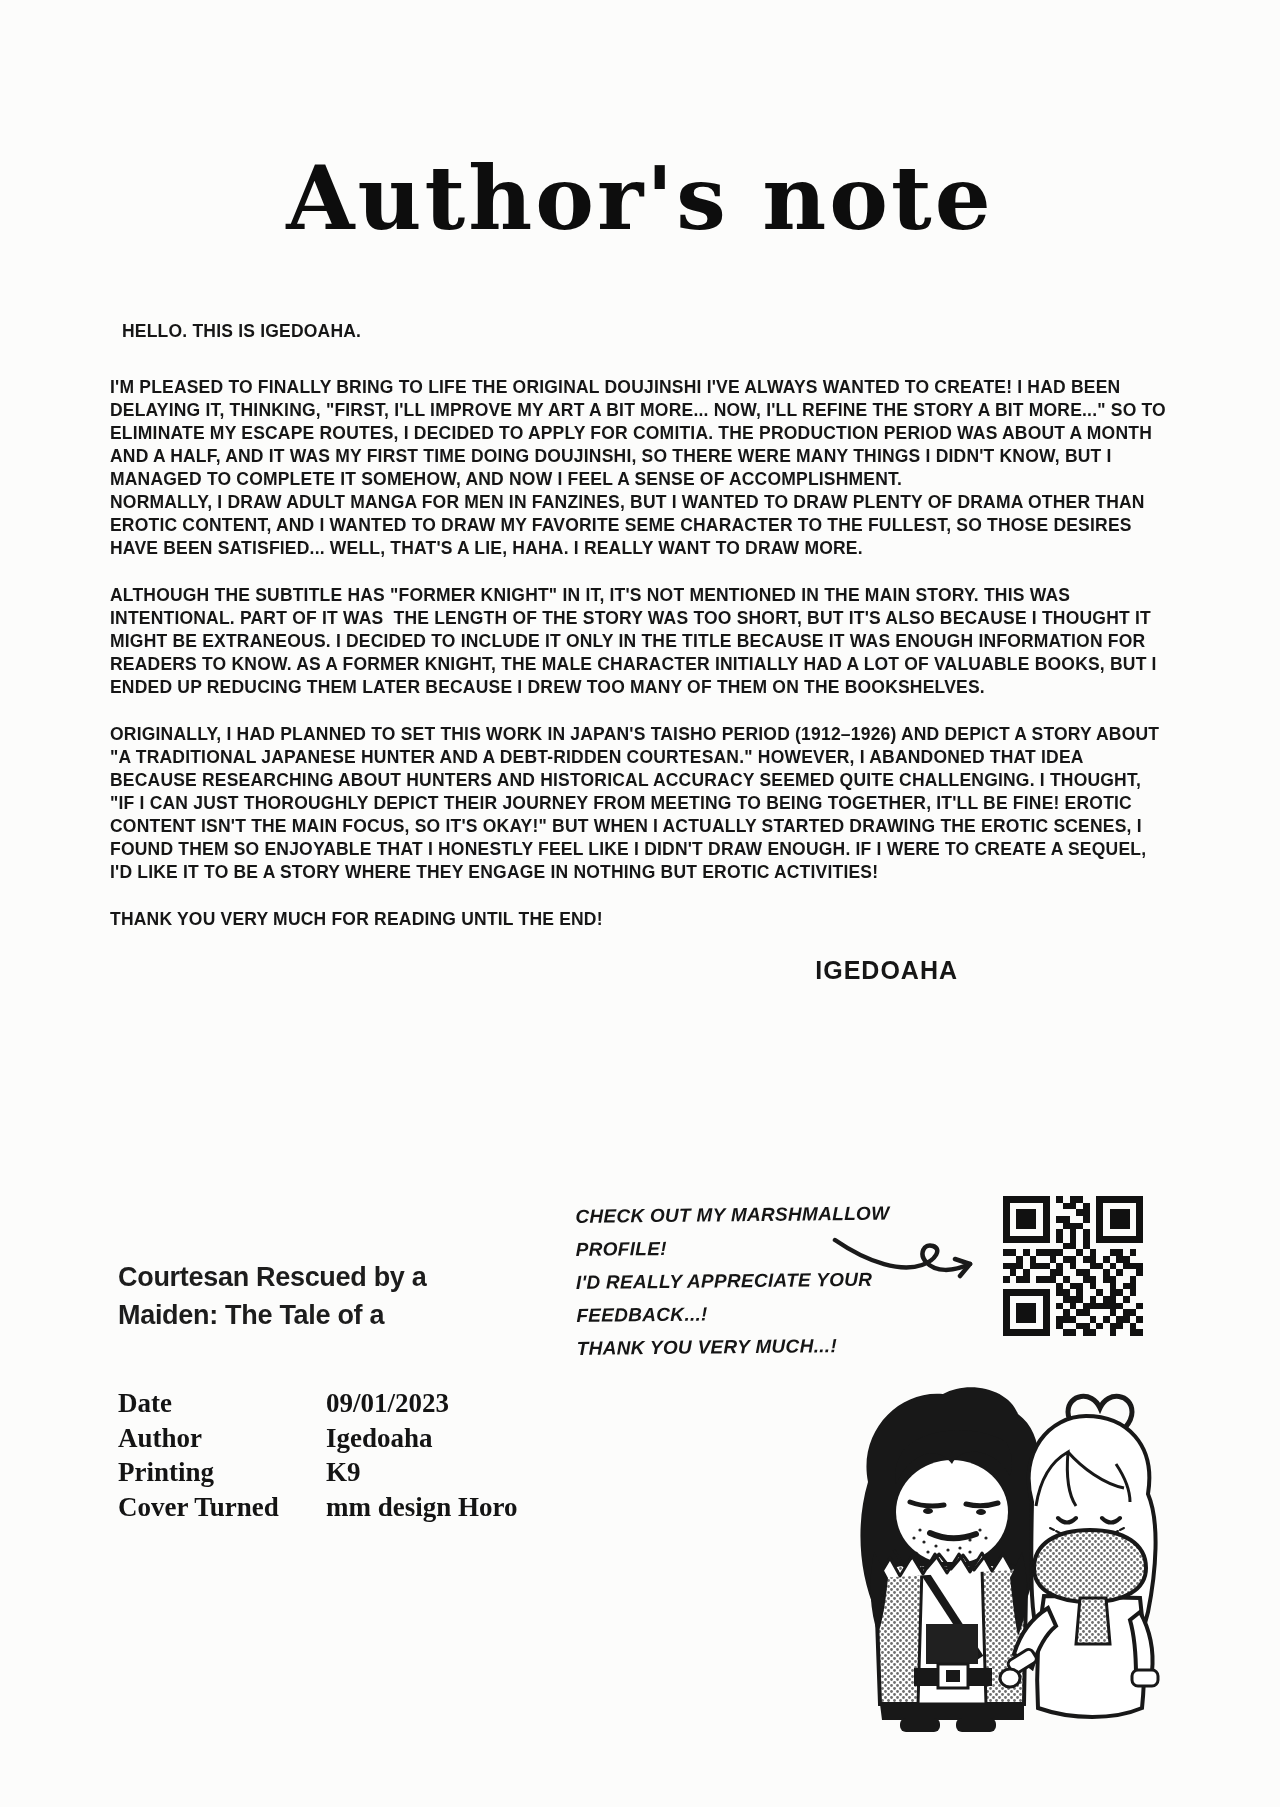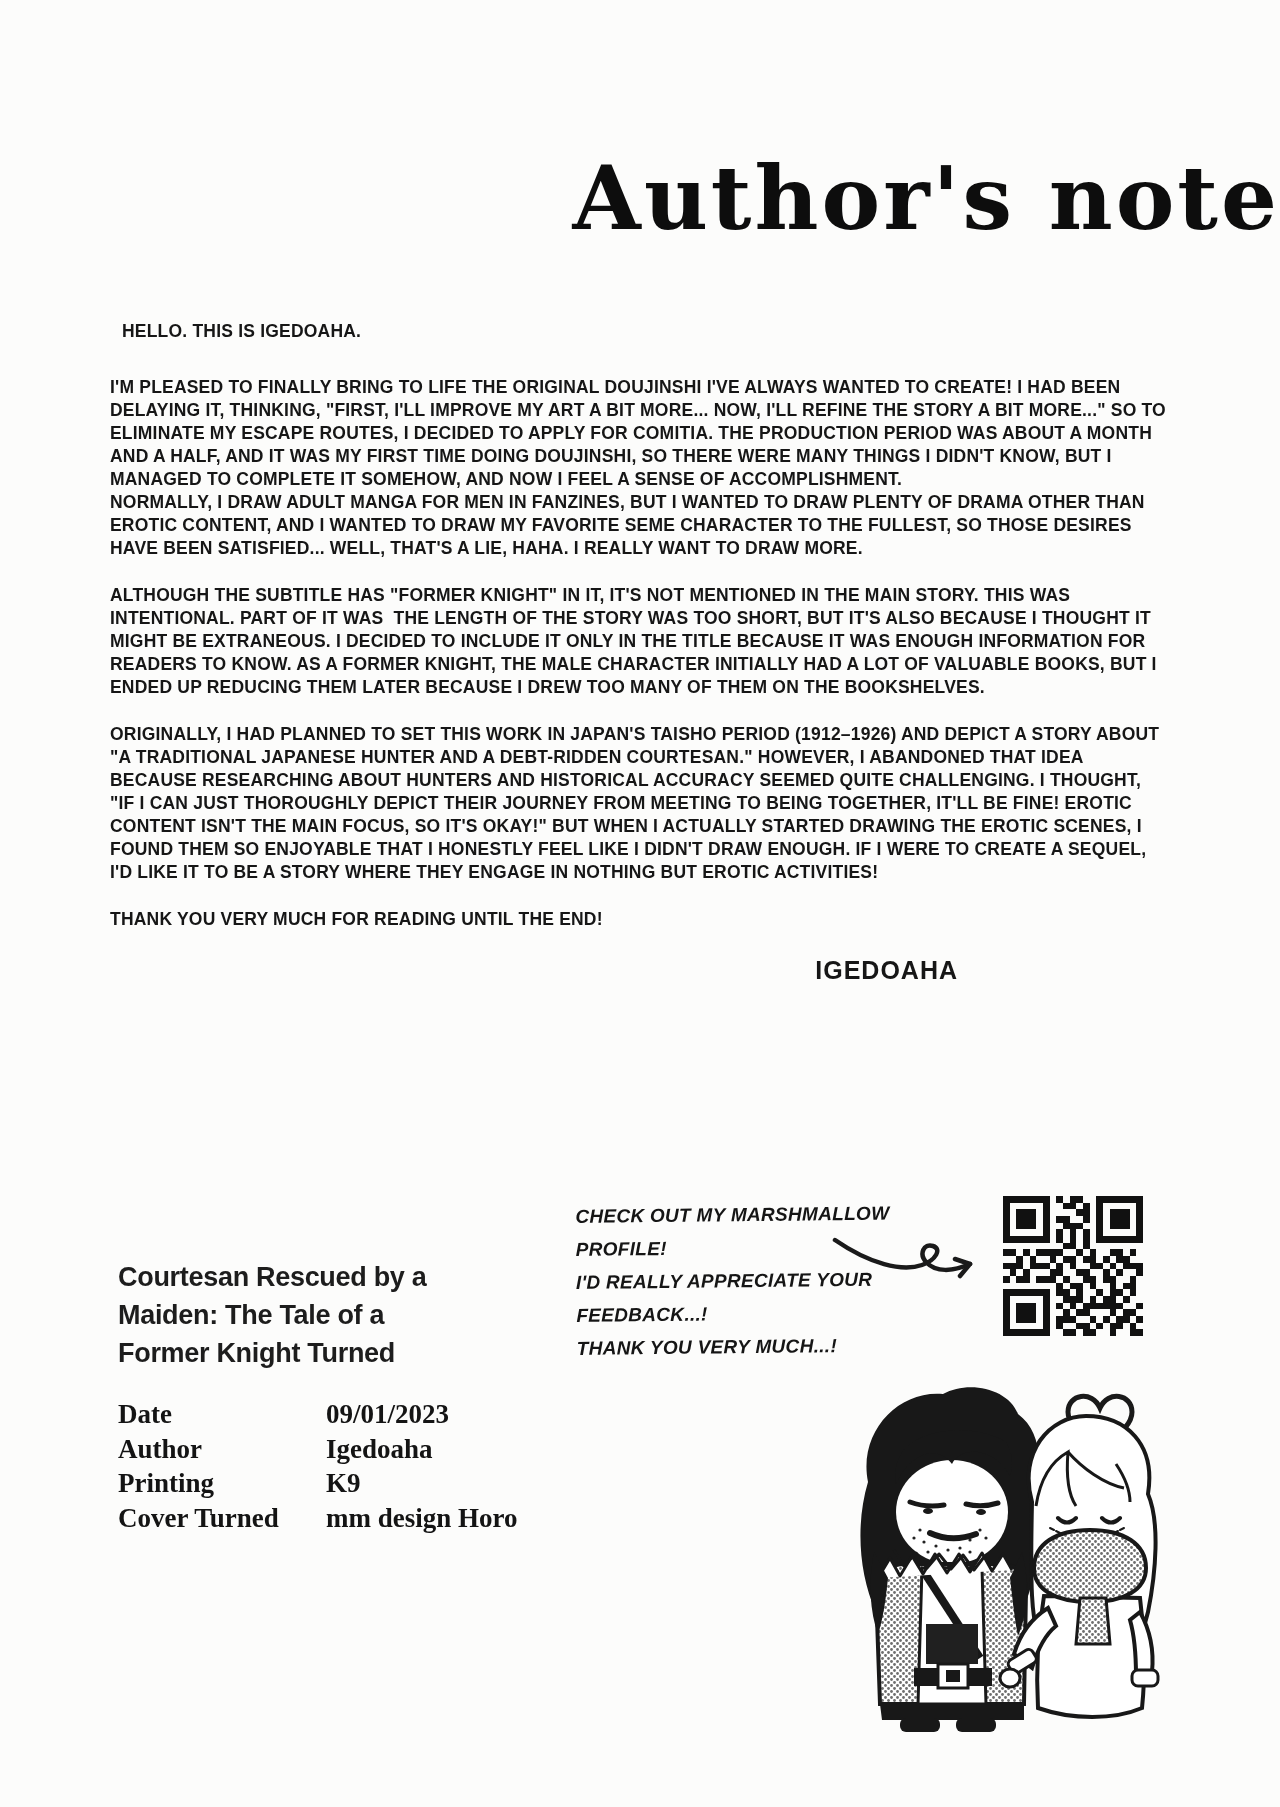--- a/index.html
+++ b/index.html
@@ -3,21 +3,21 @@
 <meta charset="utf-8">
 <style>
   html,body { margin:0; padding:0; }
   .page {
     position:relative; width:1280px; height:1807px;
     background:#fcfcfb; color:#1a1a1a; overflow:hidden;
     font-family:"Liberation Sans", sans-serif;
   }
   .title {
     position:absolute; top:148px; left:0; width:100%;
-    text-align:right;
+    text-align:center;
     font-family:"DejaVu Serif", serif;
     font-weight:bold; font-size:88px; line-height:100px;
     letter-spacing:3px; color:#0d0d0d;
   }
   .body-col {
     position:absolute; left:110px; top:320px; width:1058px;
     font-size:17.5px; line-height:23px; font-weight:bold;
     letter-spacing:0.2px; color:#161616;
   }
   .greeting { margin:0 0 33px 12px; }
@@ -38,21 +38,21 @@
     position:absolute; left:118px; top:1258px;
     font-size:27px; line-height:38px; font-weight:bold; color:#1d1d1d;
     letter-spacing:-0.3px;
   }
   .credits {
     position:absolute; left:118px; top:1388px;
     font-family:"Liberation Serif", serif; font-weight:bold;
     font-size:27px; color:#141414;
   }
   .credit-row { display:flex; height:34.5px; align-items:baseline; }
-  .credit-label { width:208px; flex:none;margin-top:11px; }
+  .credit-label { width:208px; flex:none; }
   .credit-value { white-space:nowrap;text-align:center; }
   .illo-wrap { position:absolute; left:818px; top:1372px; }
 </style>
 </head>
 <body>
 
 <div class="page">
 
   <div class="title">Author's note</div>
 
@@ -82,21 +82,20 @@
 
   <div class="qr-wrap">
     <svg id="qr-svg" width="140" height="140" viewBox="0 0 21 21" shape-rendering="crispEdges">
         <path d="M0 0h1v1h-1zM1 0h1v1h-1zM2 0h1v1h-1zM3 0h1v1h-1zM4 0h1v1h-1zM5 0h1v1h-1zM6 0h1v1h-1zM8 0h1v1h-1zM10 0h1v1h-1zM11 0h1v1h-1zM14 0h1v1h-1zM15 0h1v1h-1zM16 0h1v1h-1zM17 0h1v1h-1zM18 0h1v1h-1zM19 0h1v1h-1zM20 0h1v1h-1zM0 1h1v1h-1zM6 1h1v1h-1zM9 1h1v1h-1zM10 1h1v1h-1zM12 1h1v1h-1zM14 1h1v1h-1zM20 1h1v1h-1zM0 2h1v1h-1zM2 2h1v1h-1zM3 2h1v1h-1zM4 2h1v1h-1zM6 2h1v1h-1zM11 2h1v1h-1zM12 2h1v1h-1zM14 2h1v1h-1zM16 2h1v1h-1zM17 2h1v1h-1zM18 2h1v1h-1zM20 2h1v1h-1zM0 3h1v1h-1zM2 3h1v1h-1zM3 3h1v1h-1zM4 3h1v1h-1zM6 3h1v1h-1zM8 3h1v1h-1zM9 3h1v1h-1zM12 3h1v1h-1zM14 3h1v1h-1zM16 3h1v1h-1zM17 3h1v1h-1zM18 3h1v1h-1zM20 3h1v1h-1zM0 4h1v1h-1zM2 4h1v1h-1zM3 4h1v1h-1zM4 4h1v1h-1zM6 4h1v1h-1zM9 4h1v1h-1zM10 4h1v1h-1zM11 4h1v1h-1zM14 4h1v1h-1zM16 4h1v1h-1zM17 4h1v1h-1zM18 4h1v1h-1zM20 4h1v1h-1zM0 5h1v1h-1zM6 5h1v1h-1zM8 5h1v1h-1zM10 5h1v1h-1zM12 5h1v1h-1zM14 5h1v1h-1zM20 5h1v1h-1zM0 6h1v1h-1zM1 6h1v1h-1zM2 6h1v1h-1zM3 6h1v1h-1zM4 6h1v1h-1zM5 6h1v1h-1zM6 6h1v1h-1zM8 6h1v1h-1zM10 6h1v1h-1zM12 6h1v1h-1zM14 6h1v1h-1zM15 6h1v1h-1zM16 6h1v1h-1zM17 6h1v1h-1zM18 6h1v1h-1zM19 6h1v1h-1zM20 6h1v1h-1zM9 7h1v1h-1zM10 7h1v1h-1zM12 7h1v1h-1zM0 8h1v1h-1zM1 8h1v1h-1zM3 8h1v1h-1zM5 8h1v1h-1zM6 8h1v1h-1zM7 8h1v1h-1zM8 8h1v1h-1zM11 8h1v1h-1zM13 8h1v1h-1zM16 8h1v1h-1zM17 8h1v1h-1zM19 8h1v1h-1zM2 9h1v1h-1zM4 9h1v1h-1zM7 9h1v1h-1zM9 9h1v1h-1zM10 9h1v1h-1zM12 9h1v1h-1zM13 9h1v1h-1zM15 9h1v1h-1zM17 9h1v1h-1zM18 9h1v1h-1zM0 10h1v1h-1zM1 10h1v1h-1zM2 10h1v1h-1zM4 10h1v1h-1zM5 10h1v1h-1zM6 10h1v1h-1zM8 10h1v1h-1zM10 10h1v1h-1zM13 10h1v1h-1zM14 10h1v1h-1zM16 10h1v1h-1zM18 10h1v1h-1zM19 10h1v1h-1zM20 10h1v1h-1zM1 11h1v1h-1zM3 11h1v1h-1zM7 11h1v1h-1zM8 11h1v1h-1zM11 11h1v1h-1zM12 11h1v1h-1zM15 11h1v1h-1zM17 11h1v1h-1zM20 11h1v1h-1zM0 12h1v1h-1zM2 12h1v1h-1zM3 12h1v1h-1zM5 12h1v1h-1zM6 12h1v1h-1zM7 12h1v1h-1zM9 12h1v1h-1zM12 12h1v1h-1zM13 12h1v1h-1zM15 12h1v1h-1zM16 12h1v1h-1zM19 12h1v1h-1zM8 13h1v1h-1zM10 13h1v1h-1zM11 13h1v1h-1zM13 13h1v1h-1zM16 13h1v1h-1zM18 13h1v1h-1zM19 13h1v1h-1zM0 14h1v1h-1zM1 14h1v1h-1zM2 14h1v1h-1zM3 14h1v1h-1zM4 14h1v1h-1zM5 14h1v1h-1zM6 14h1v1h-1zM8 14h1v1h-1zM9 14h1v1h-1zM11 14h1v1h-1zM14 14h1v1h-1zM16 14h1v1h-1zM17 14h1v1h-1zM19 14h1v1h-1zM0 15h1v1h-1zM6 15h1v1h-1zM9 15h1v1h-1zM10 15h1v1h-1zM11 15h1v1h-1zM13 15h1v1h-1zM15 15h1v1h-1zM16 15h1v1h-1zM18 15h1v1h-1zM0 16h1v1h-1zM2 16h1v1h-1zM3 16h1v1h-1zM4 16h1v1h-1zM6 16h1v1h-1zM8 16h1v1h-1zM10 16h1v1h-1zM12 16h1v1h-1zM13 16h1v1h-1zM14 16h1v1h-1zM15 16h1v1h-1zM16 16h1v1h-1zM17 16h1v1h-1zM20 16h1v1h-1zM0 17h1v1h-1zM2 17h1v1h-1zM3 17h1v1h-1zM4 17h1v1h-1zM6 17h1v1h-1zM9 17h1v1h-1zM11 17h1v1h-1zM12 17h1v1h-1zM16 17h1v1h-1zM18 17h1v1h-1zM19 17h1v1h-1zM0 18h1v1h-1zM2 18h1v1h-1zM3 18h1v1h-1zM4 18h1v1h-1zM6 18h1v1h-1zM8 18h1v1h-1zM9 18h1v1h-1zM10 18h1v1h-1zM13 18h1v1h-1zM15 18h1v1h-1zM17 18h1v1h-1zM18 18h1v1h-1zM20 18h1v1h-1zM0 19h1v1h-1zM6 19h1v1h-1zM8 19h1v1h-1zM11 19h1v1h-1zM12 19h1v1h-1zM14 19h1v1h-1zM16 19h1v1h-1zM17 19h1v1h-1zM19 19h1v1h-1zM0 20h1v1h-1zM1 20h1v1h-1zM2 20h1v1h-1zM3 20h1v1h-1zM4 20h1v1h-1zM5 20h1v1h-1zM6 20h1v1h-1zM9 20h1v1h-1zM10 20h1v1h-1zM12 20h1v1h-1zM13 20h1v1h-1zM16 20h1v1h-1zM19 20h1v1h-1zM20 20h1v1h-1z" fill="#111111"></path>
       </svg>
   </div>
 
   <div class="book-title">
     <div>Courtesan Rescued by a</div>
     <div>Maiden: The Tale of a</div>
-    <div>Former Knight Turned</div>
   </div>
 
   <div class="credits">
     <div class="credit-row">
       <span class="credit-label">Date</span>
       <span class="credit-value">09/01/2023</span>
     </div>
     <div class="credit-row">
       <span class="credit-label">Author</span>
       <span class="credit-value">Igedoaha</span>

